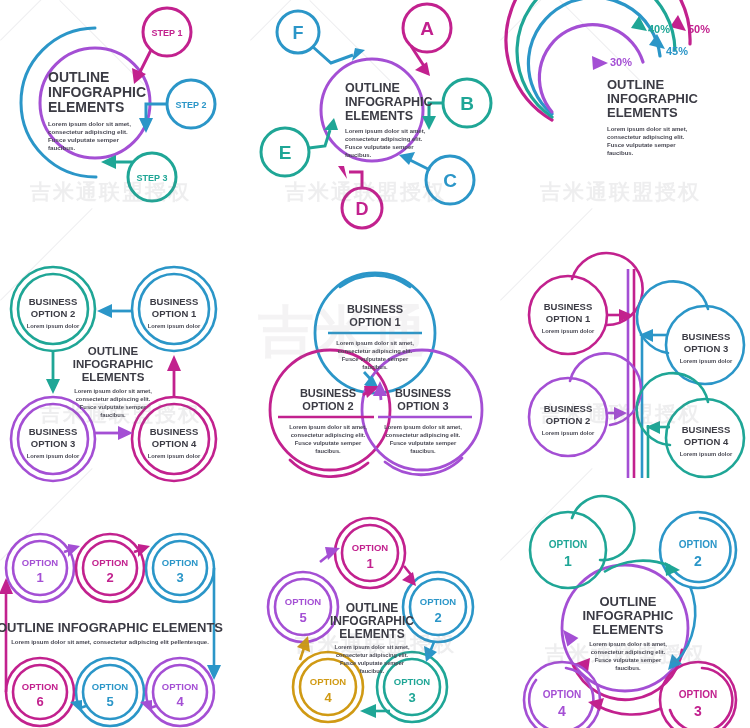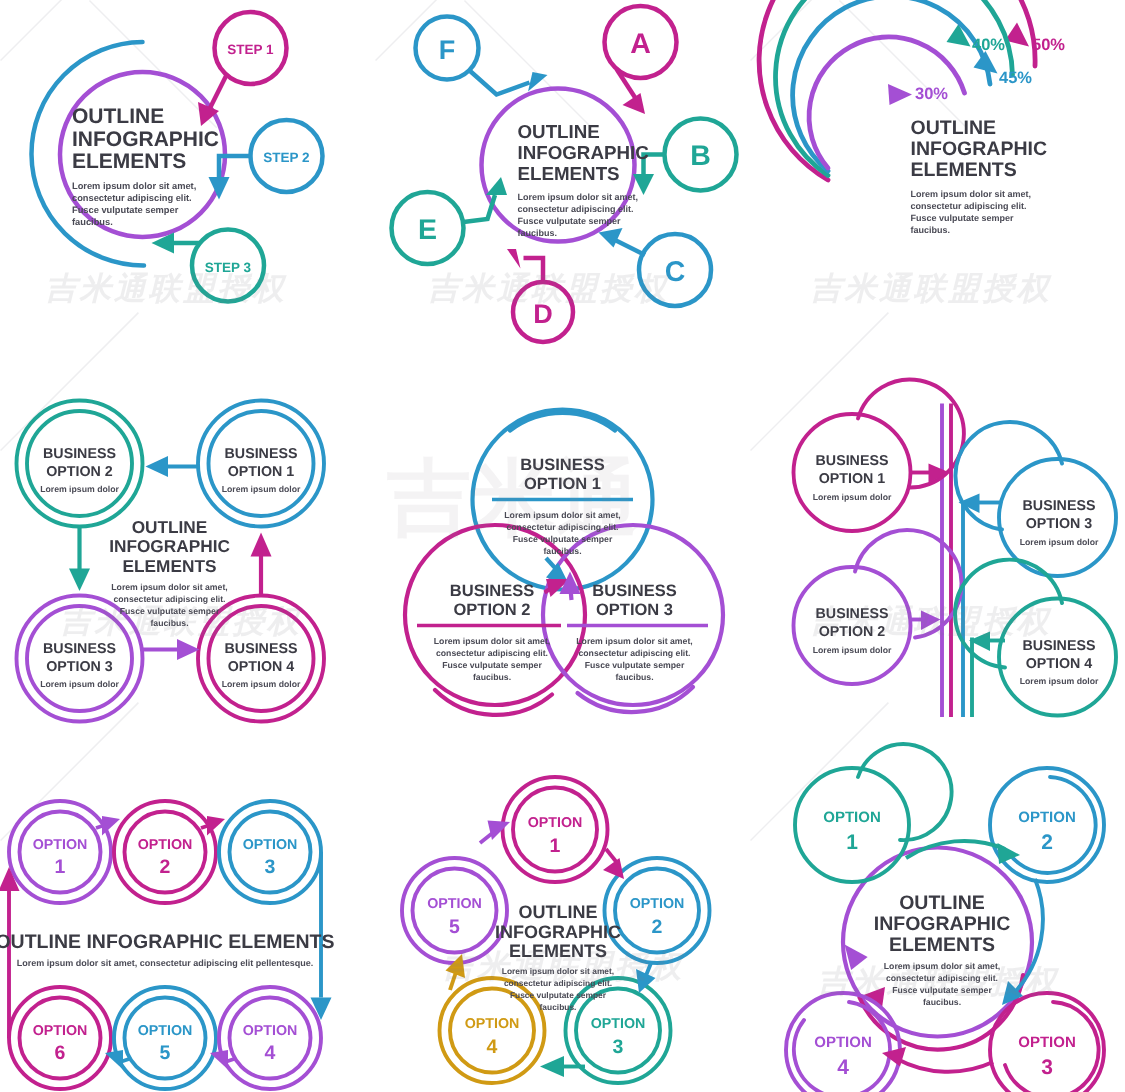--- a/index.html
+++ b/index.html
@@ -8,21 +8,21 @@
   #sheet{position:relative;width:750px;height:728px;background:#fff;}
   .cell{position:absolute;width:250px;height:243px;overflow:visible;}
   svg{display:block;overflow:visible;}
   .ttl{font-family:"Liberation Sans","DejaVu Sans",sans-serif;
        font-weight:bold;fill:#3b3b44;}
   .body{font-family:"Liberation Sans","DejaVu Sans",sans-serif;
         font-weight:bold;fill:#4a4a55;}
   .lbl{font-family:"Liberation Sans","DejaVu Sans",sans-serif;font-weight:bold;}
   .wm{position:absolute;color:rgba(120,120,130,.13);
       font-family:"DejaVu Sans",sans-serif;font-weight:bold;
-      letter-spacing:2px;white-space:nowrap;pointer-events:none;font-style:italic;}
+      letter-spacing:2px;white-space:nowrap;pointer-events:none;}
   .wmbig{position:absolute;color:rgba(150,140,150,.10);
       font-family:"DejaVu Sans",sans-serif;font-weight:bold;
       white-space:nowrap;pointer-events:none;}
   .diag{position:absolute;border-top:1px solid rgba(170,170,180,.20);
         transform-origin:0 0;pointer-events:none;}
 </style>
 </head>
 <body>
 
 <div id="sheet">

